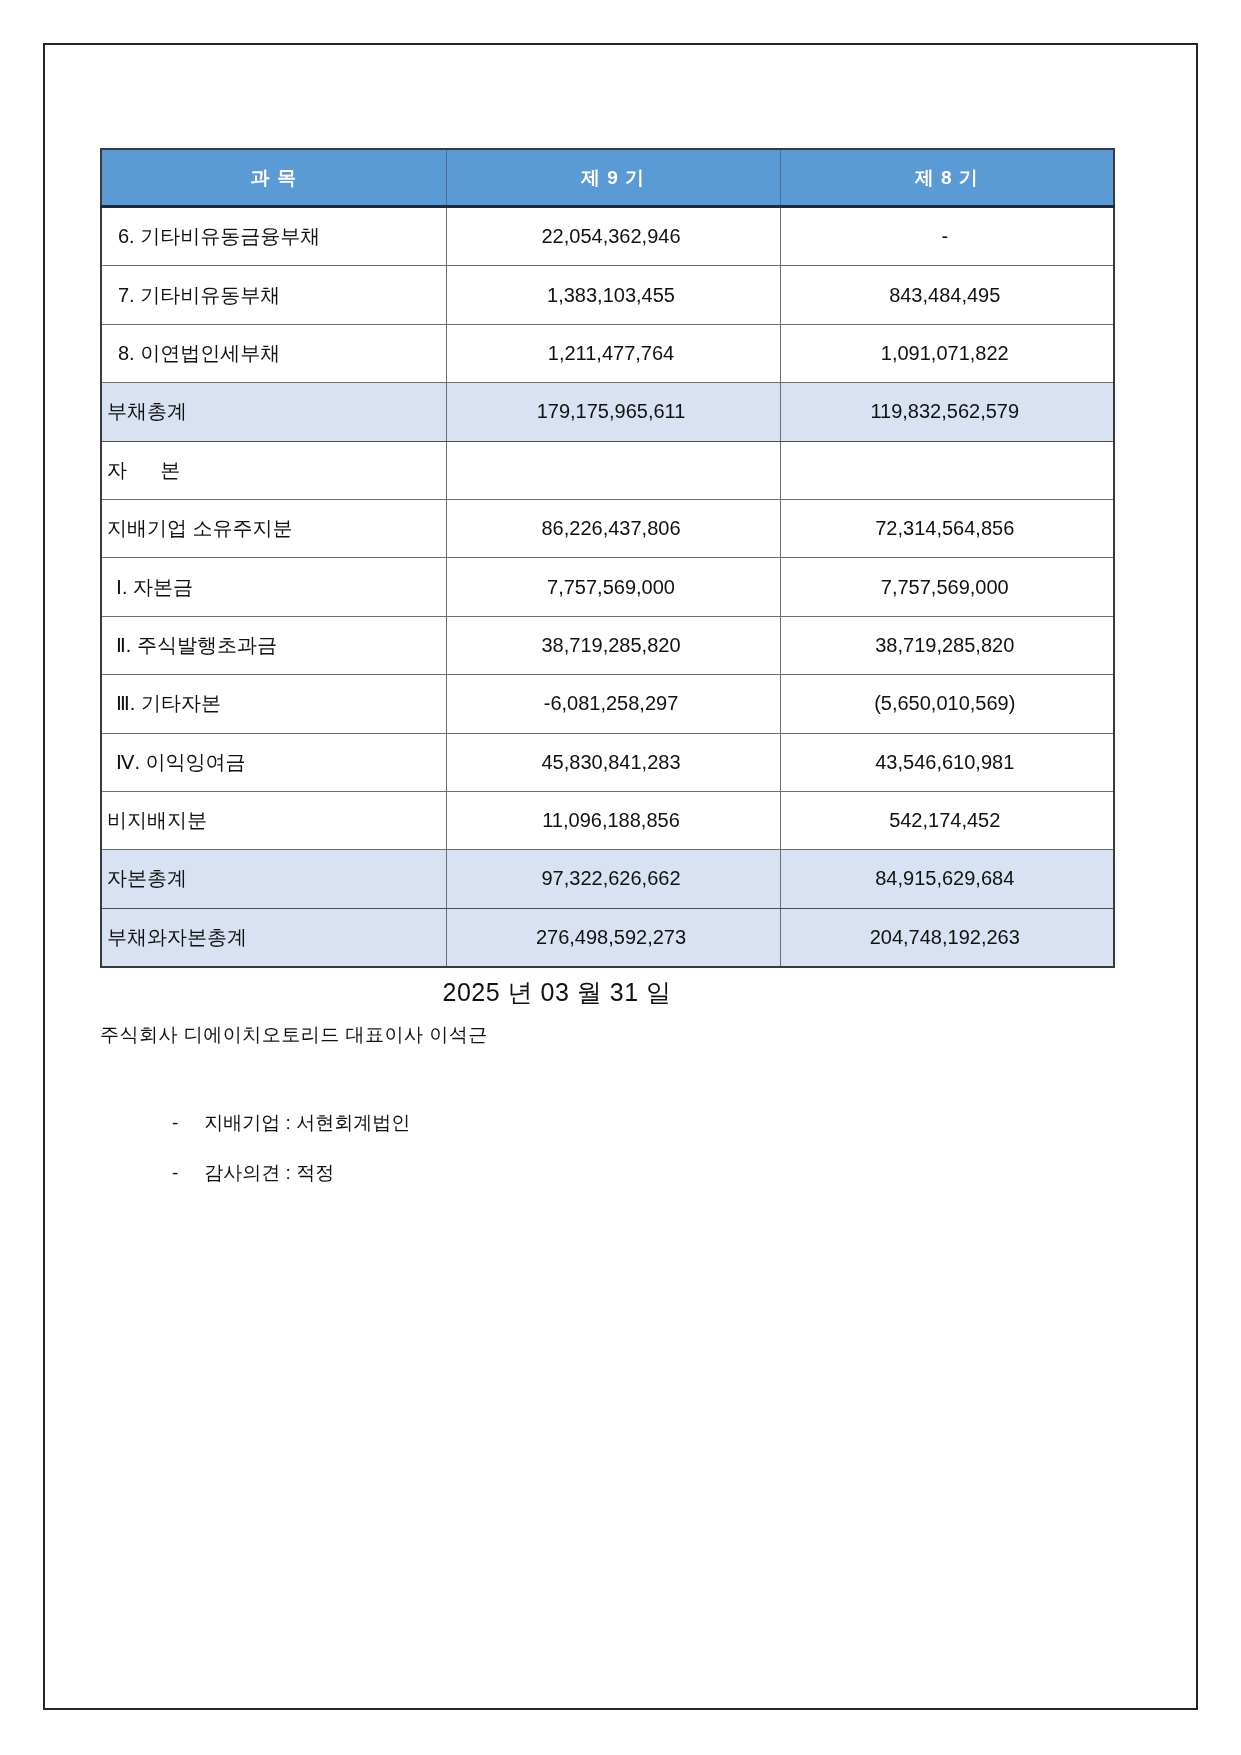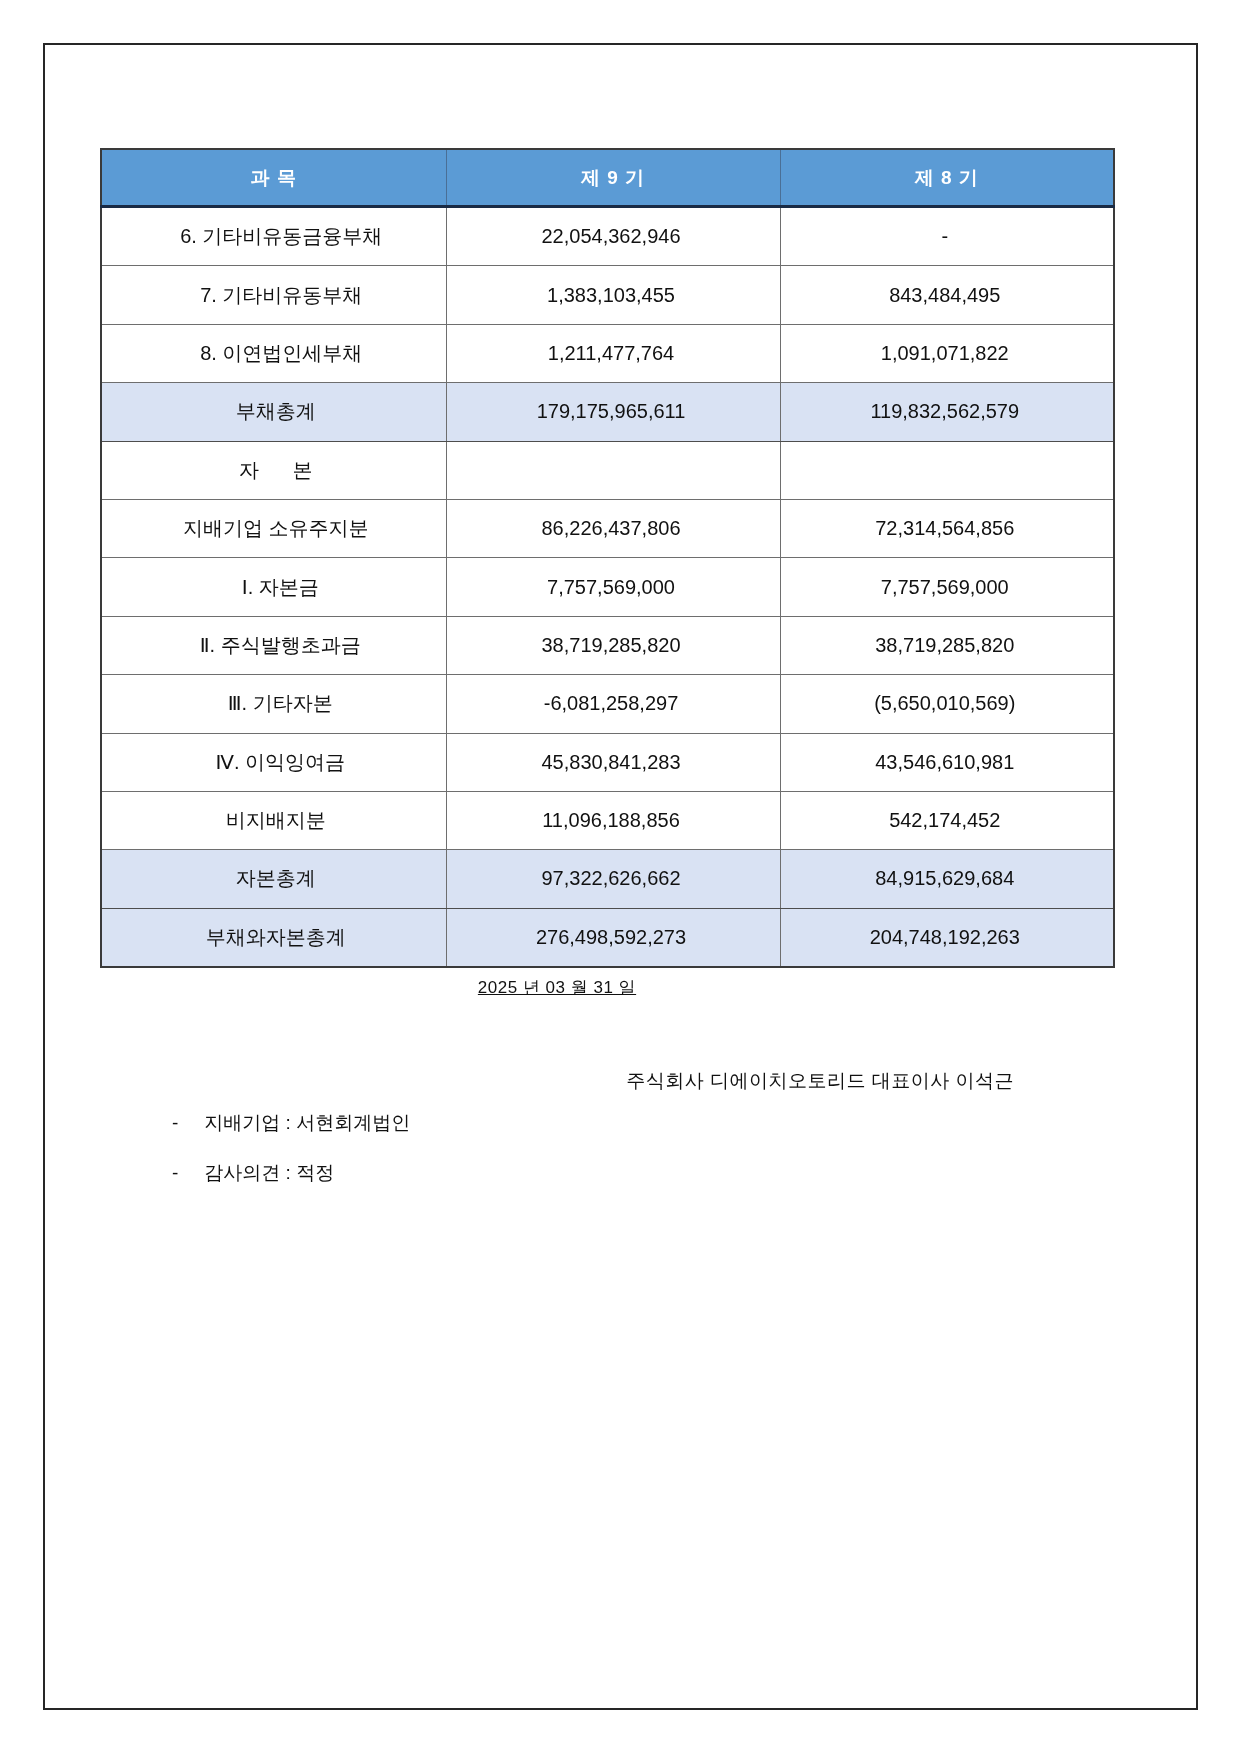--- a/index.html
+++ b/index.html
@@ -33,33 +33,33 @@
     height:53px;font-size:19px;font-weight:bold;text-align:center;
     border:1px solid #4a6f96;border-bottom:3px solid var(--line-dark);
     letter-spacing:1px;
   }
   table.fin-table td{
     height:55.4px;font-size:20px;
     border:1.2px solid var(--line-gray);
     background:#ffffff;color:var(--text);
     overflow:hidden;
   }
-  td.label{text-align:center;padding-left:5px;}
+  td.label{text-align:left;padding-left:5px;}
   tr.item td.label{padding-left:16px;}
   tr.roman td.label{padding-left:14px;}
   tr.section td.label{white-space:pre;}
   td.num{text-align:center;padding-right:5px;}
   tr.total td{background:var(--highlight-bg);border-top:1.6px solid #4d4d4d;border-bottom:1.6px solid #4d4d4d;}
   .date-line{
     position:absolute;left:100px;top:976px;width:914px;
-    text-align:center;font-size:17px;letter-spacing:0.5px;text-decoration:underline;
+    text-align:center;font-size:25px;letter-spacing:0.5px;
   }
   .sign-line{
     position:absolute;left:100px;top:1022px;width:914px;
-    text-align:right;font-size:19px;letter-spacing:0.5px;margin-top:46px;
+    text-align:left;font-size:19px;letter-spacing:0.5px;
   }
   .note{
     position:absolute;left:172px;display:flex;align-items:center;gap:26px;
     font-size:19px;
   }
   .note .dash{font-size:19px;}
   .note1{top:1110px;}
   .note2{top:1160px;}
 </style>
 </head>

